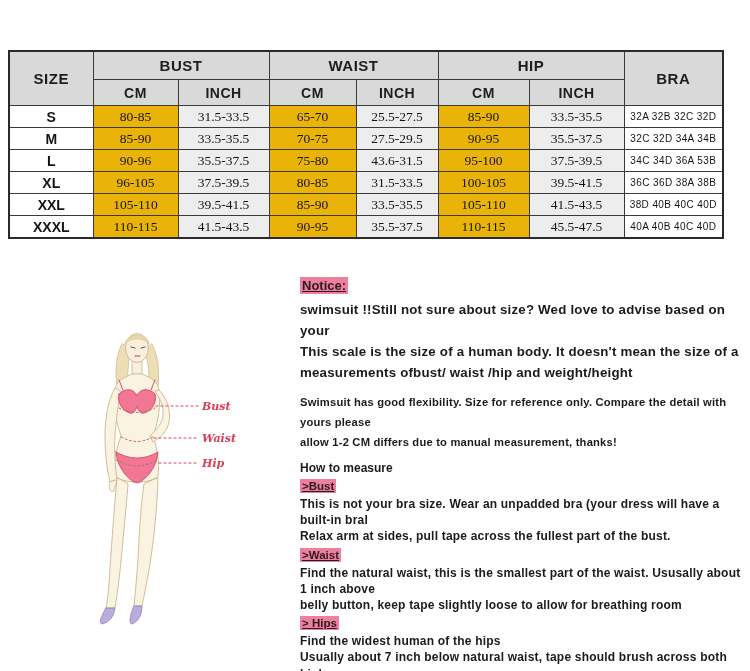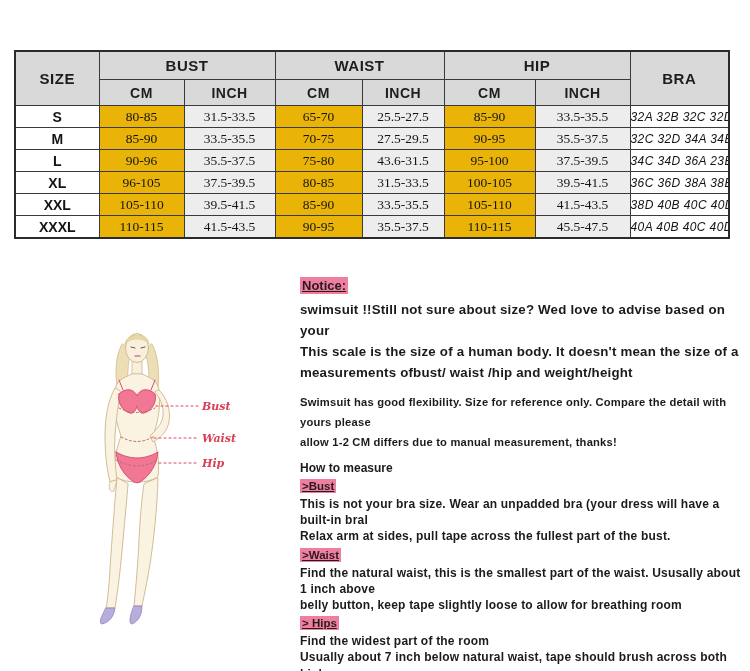--- a/index.html
+++ b/index.html
@@ -3,40 +3,40 @@
 <meta charset="utf-8">
 <style>
   html,body{margin:0;padding:0;}
   body{
     width:750px;height:671px;position:relative;background:#ffffff;
     font-family:"Liberation Sans",sans-serif;overflow:hidden;
   }
 
   
   .size-table{
-    position:absolute;left:14px;top:50px;width:714px;
+    position:absolute;left:8px;top:50px;width:714px;
     border-collapse:collapse;table-layout:fixed;
     border:2px solid #2b2b2b;
   }
   .size-table th,.size-table td{
     border:1px solid #3a3a3a;text-align:center;vertical-align:middle;
     padding:0;overflow:hidden;white-space:nowrap;
   }
   .size-table thead th{
     background:#d9d9d9;
     font-family:"Liberation Sans",sans-serif;
     font-weight:600;font-size:15px;color:#1d1d1d;letter-spacing:0.5px;
   }
   .size-table thead tr.gr1 th{height:27px;}
   .size-table thead tr.gr2 th{height:25px;font-size:14px;}
   .size-table tbody td{height:21px;color:#141414;}
   .c-size{font-family:"Liberation Sans",sans-serif;font-weight:600;font-size:14px;background:#ffffff;}
   .c-cm{font-family:"Liberation Serif",serif;font-size:13.5px;background:#eab308;}
   .c-inch{font-family:"Liberation Serif",serif;font-size:13.5px;background:#ededed;}
-  .c-bra{font-family:"Liberation Sans",sans-serif;font-size:12px;letter-spacing:0.4px;background:#ffffff;font-style:italic;}
+  .c-bra{font-family:"Liberation Sans",sans-serif;font-size:10px;letter-spacing:0.4px;background:#ffffff;}
   th.inch-h{background:#d9d9d9;}
 
   
   .fig-wrap{position:absolute;left:70px;top:318px;width:220px;height:322px;}
   .fig-label{
     font-family:"DejaVu Serif",serif;font-style:italic;font-weight:bold;
     font-size:11px;fill:#d84055;
   }
 
   
@@ -107,21 +107,21 @@
         <td class="c-bra">32C 32D 34A 34B</td>
       </tr>
       <tr>
         <td class="c-size">L</td>
         <td class="c-cm">90-96</td>
         <td class="c-inch">35.5-37.5</td>
         <td class="c-cm">75-80</td>
         <td class="c-inch">43.6-31.5</td>
         <td class="c-cm">95-100</td>
         <td class="c-inch">37.5-39.5</td>
-        <td class="c-bra">34C 34D 36A 23B</td>
+        <td class="c-bra">34C 34D 36A 53B</td>
       </tr>
       <tr>
         <td class="c-size">XL</td>
         <td class="c-cm">96-105</td>
         <td class="c-inch">37.5-39.5</td>
         <td class="c-cm">80-85</td>
         <td class="c-inch">31.5-33.5</td>
         <td class="c-cm">100-105</td>
         <td class="c-inch">39.5-41.5</td>
         <td class="c-bra">36C 36D 38A 38B</td>
@@ -217,18 +217,18 @@
         <div class="tline">This is not your bra size. Wear an unpadded bra (your dress will have a built-in bral</div>
         <div class="tline">Relax arm at sides, pull tape across the fullest part of the bust.</div>
       </div>
       <div class="msec">
         <div class="mhead"><span class="hl">&gt;Waist</span></div>
         <div class="tline">Find the natural waist, this is the smallest part of the waist. Ususally about 1 inch above</div>
         <div class="tline">belly button, keep tape slightly loose to allow for breathing room</div>
       </div>
       <div class="msec">
         <div class="mhead"><span class="hl">&gt; Hips</span></div>
-        <div class="tline">Find the widest part of the room</div>
+        <div class="tline">Find the widest human of the hips</div>
         <div class="tline">Usually about 7 inch below natural waist, tape should brush across both hipbones</div>
       </div>
     </div>
 
 </div>
 
 </body></html>

